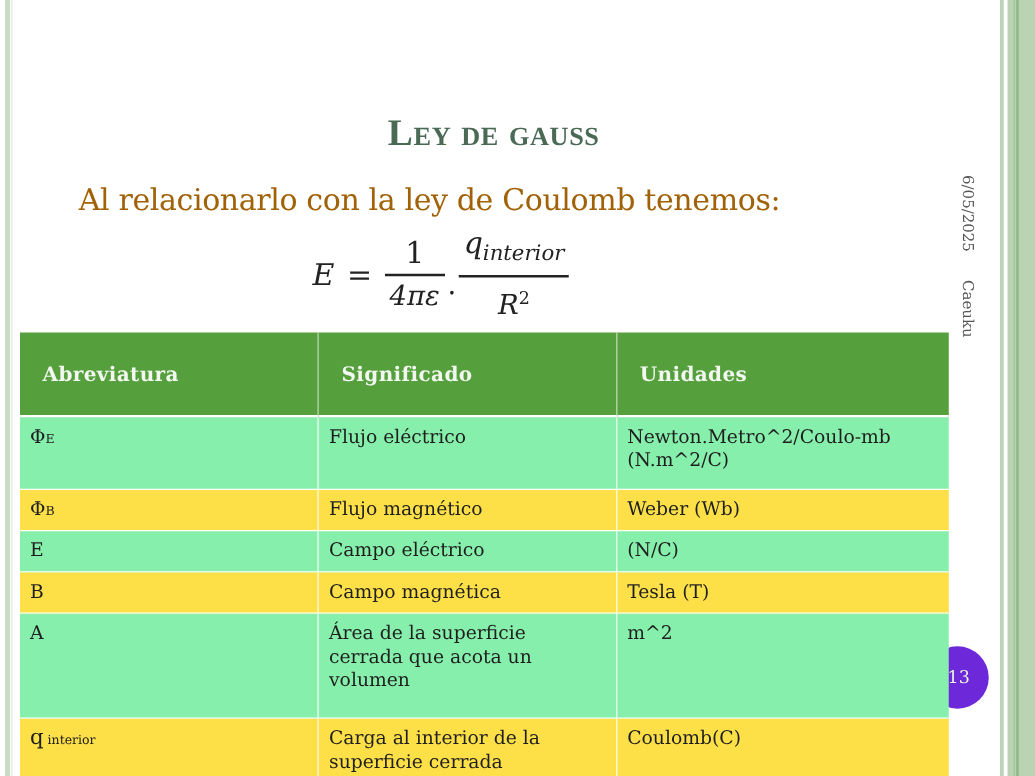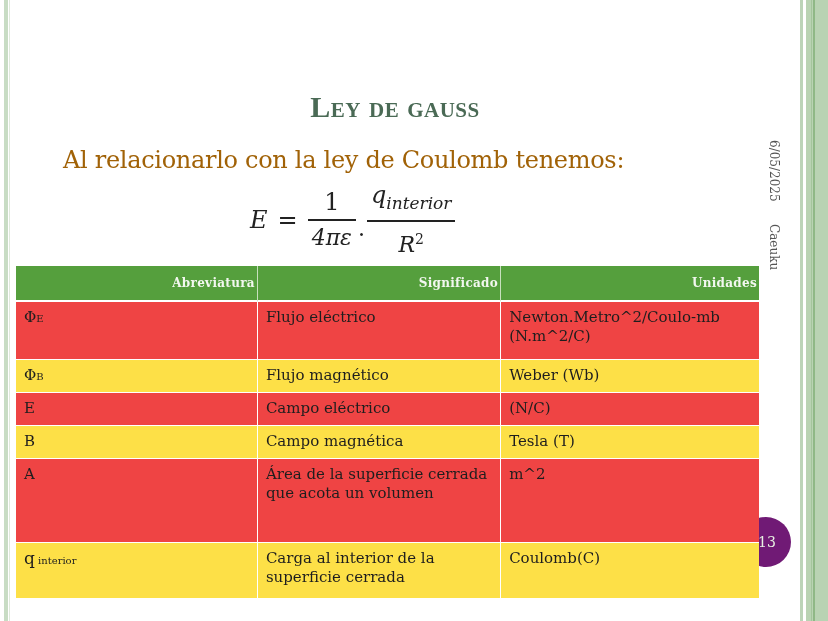--- a/index.html
+++ b/index.html
@@ -47,43 +47,43 @@
       writing-mode: vertical-rl; font-size: 12px; color: #555;
       font-family: "DejaVu Serif", serif;
     }
     .side-author {
       position: absolute; left: 761px; top: 224px; width: 20px; height: 60px;
       writing-mode: vertical-rl; font-size: 12px; color: #555;
       font-family: "DejaVu Serif", serif;
     }
     .page-badge {
       position: absolute; left: 741px; top: 517px; width: 50px; height: 50px;
-      border-radius: 50%; background: #701a75; color: #e8f2e2;
+      border-radius: 50%; background: #6d28d9; color: #e8f2e2;
       font-size: 14px; display: flex; align-items: center; justify-content: center;
       font-family: "DejaVu Serif", serif;
     }
     .page-badge span { margin-left: 2px; }
 
     .table {
       position: absolute; left: 16px; top: 266px; width: 743px;
       border-collapse: separate; border-spacing: 0;
       font-family: "DejaVu Serif", serif; font-size: 15px; color: #1e1e1e;
     }
     .table th {
-      background: #559f3d; color: #f2f7ef; font-weight: bold; font-size: 12px;
-      height: 30px; padding: 2px; text-align: right; border-right: 1px solid #c7e0bd;
+      background: #559f3d; color: #f2f7ef; font-weight: bold; font-size: 16px;
+      height: 30px; padding: 18px; text-align: left; border-right: 1px solid #c7e0bd;
       border-bottom: 2px solid #ffffff; letter-spacing: 0.3px;
     }
     .table th:last-child { border-right: none; }
     .table td {
       vertical-align: top; padding: 6px 9px 4px 8px; line-height: 19px;
       border-right: 1px solid #ffffff; border-bottom: 1px solid #ffffff;
     }
     .table td:last-child { border-right: none; }
-    .table tr.odd td { background: #ef4444; }
+    .table tr.odd td { background: #86efac; }
     .table tr.even td { background: #fde047; }
     .col1 { width: 243px; }
     .col2 { width: 244px; }
     .col3 { width: 256px; }
     .sub-small { font-size: 10px; }
   </style>
 </head>
 <body>
 
 <div class="left-rule1"></div>

